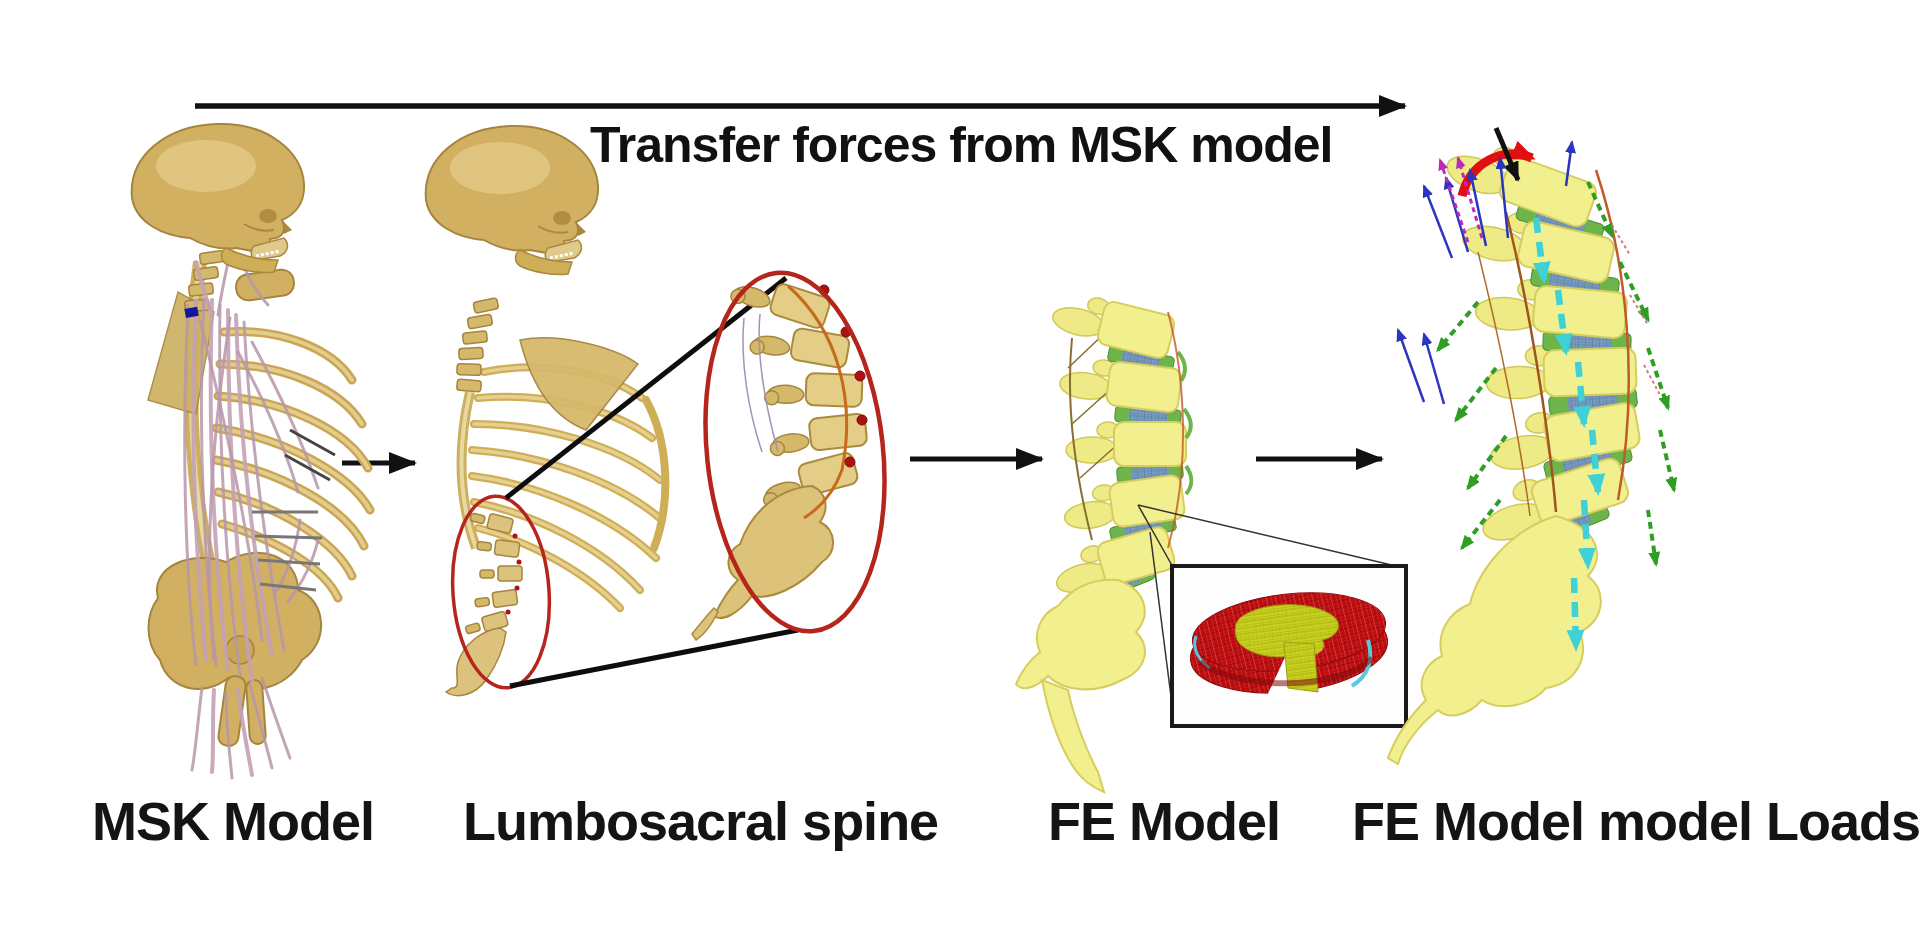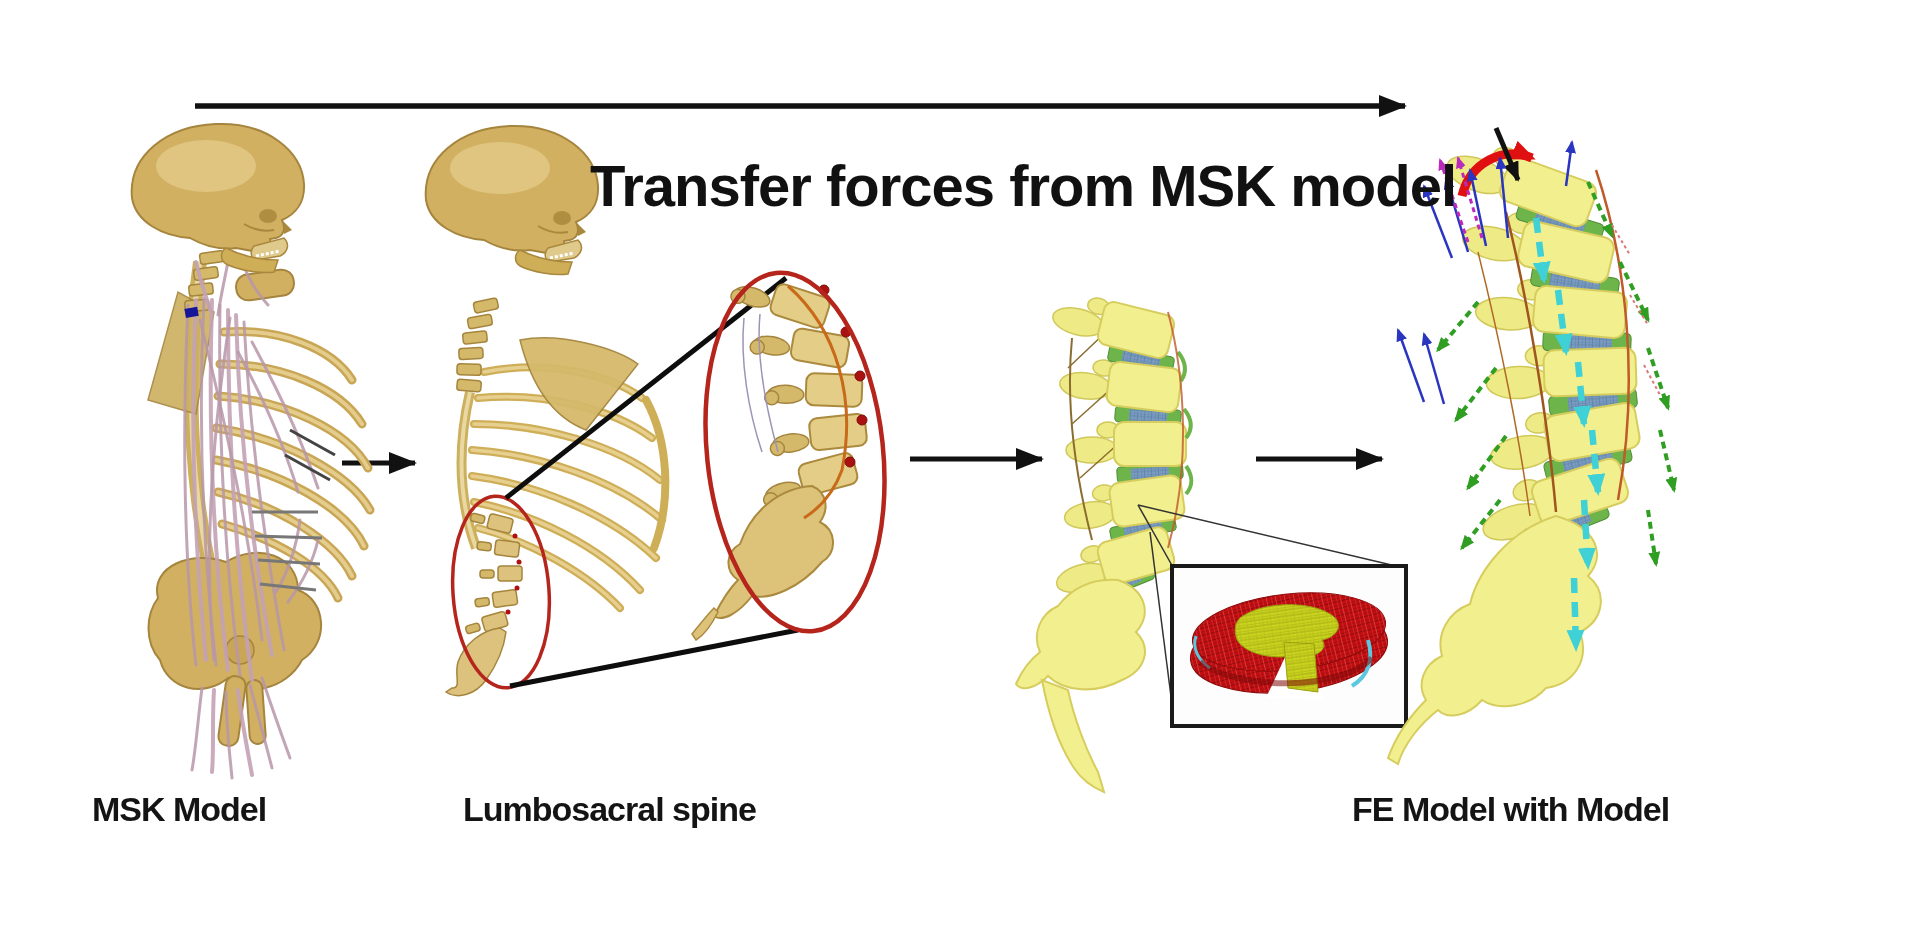--- a/index.html
+++ b/index.html
@@ -1,22 +1,22 @@
 <!DOCTYPE html>
 <html><head>
 <meta charset="utf-8">
 <style>
   html,body{margin:0;padding:0;background:#ffffff;}
   .canvas{position:relative;width:1924px;height:946px;background:#fff;overflow:hidden;
           font-family:"Liberation Sans",sans-serif;}
   svg.fig{position:absolute;left:0;top:0;}
   .lbl{position:absolute;font-weight:700;color:#141414;white-space:nowrap;
-       font-size:34px;letter-spacing:-1px;top:790px;}
+       font-size:54px;letter-spacing:-1px;top:790px;}
   .title{position:absolute;font-weight:700;color:#111;white-space:nowrap;
-       font-size:58px;letter-spacing:-1px;left:590px;top:116px;margin-top:36px;}
+       font-size:50px;letter-spacing:-1px;left:590px;top:116px;}
   .vb2{fill:#e3cd87;stroke:#ab8a3e;stroke-width:2;}
   .vbs{fill:#dcc27c;stroke:#a5853e;stroke-width:1.5;}
   .vb3{fill:#f2ef8e;stroke:#d6cd5e;stroke-width:2;}
   .pr3{fill:#eeea86;stroke:#d0c85a;stroke-width:1.5;}
   .pr2{fill:#d5b96b;stroke:#a5853e;stroke-width:1.5;}
   .dg{fill:#6db54a;stroke:#4e8c34;stroke-width:1;}
   .dc{fill:url(#blueMesh);}
   .rib1{stroke:#c9a655;stroke-width:9;fill:none;stroke-linecap:round;}
   .rib1h{stroke:#e4cd8c;stroke-width:4;fill:none;stroke-linecap:round;}
   .rib2{stroke:#cfae58;stroke-width:8;fill:none;stroke-linecap:round;}
@@ -524,15 +524,16 @@
     <line x1="1612" y1="225" x2="1630" y2="255"></line>
     <line x1="1630" y1="295" x2="1648" y2="325"></line>
     <line x1="1644" y1="365" x2="1660" y2="395"></line>
   </g>
 </g>
 </svg>
 
 <div class="title">Transfer forces from MSK model</div>
 <div class="lbl" style="left:92px">MSK Model</div>
 <div class="lbl" style="left:463px">Lumbosacral spine</div>
-<div class="lbl" style="left:1352px">FE Model with Model</div>
+<div class="lbl" style="left:1048px">FE Model</div>
+<div class="lbl" style="left:1352px">FE Model model Loads</div>
 
 </div>
 
 </body></html>

